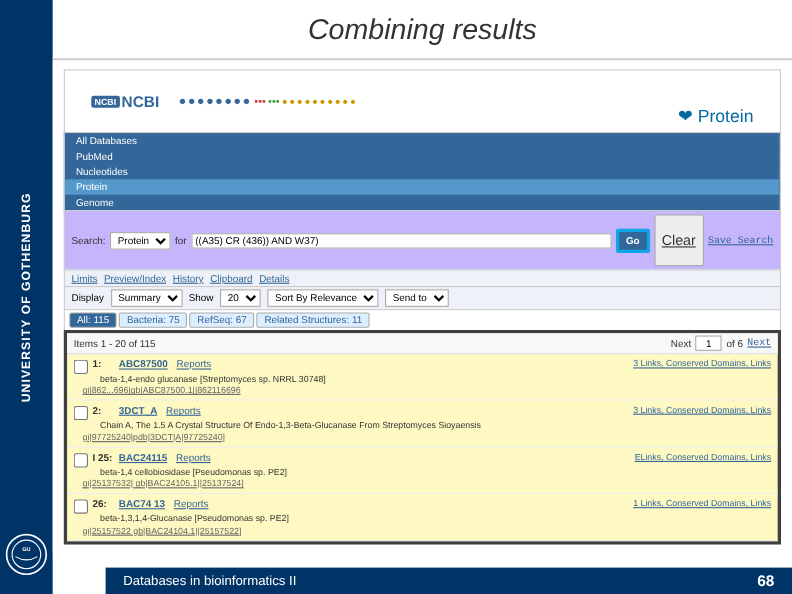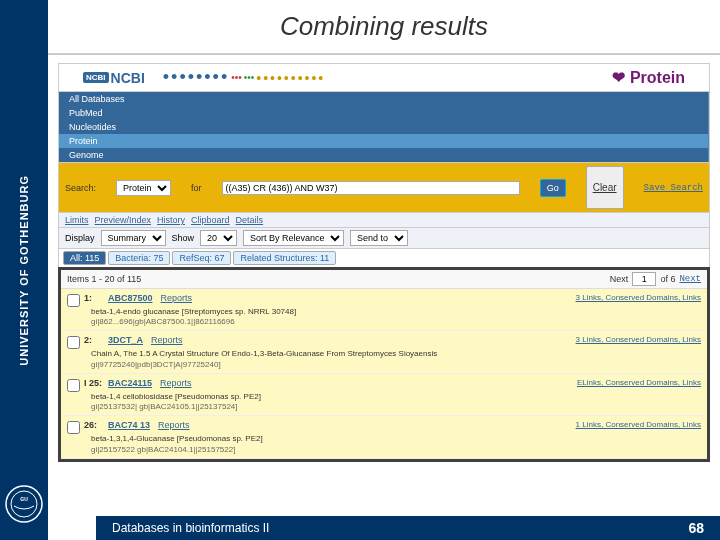--- a/index.html
+++ b/index.html
@@ -129,27 +129,27 @@
       padding: 2px 10px;
       cursor: pointer;
       border-right: 1px solid #5588aa;
     }
     .ncbi-nav-item.active {
       background: #5599cc;
     }
 
     
     .ncbi-search-bar {
-      background: #eab308;
+      background: #c4b5fd;
       border: 1px solid #ccc;
       border-bottom: none;
       padding: 3px 6px;
       display: flex;
       align-items: center;
-      gap: 20px;
+      gap: 4px;
       font-size: 10px;
     }
     .search-label { color: #333; font-size: 9px; }
     .search-select {
       font-size: 9px;
       padding: 1px 2px;
       border: 1px solid #aaa;
       background: #fff;
     }
     .search-for { color: #333; font-size: 9px; }
@@ -158,28 +158,29 @@
       font-size: 9px;
       padding: 1px 3px;
       border: 1px solid #aaa;
       background: #fff;
     }
     .search-btn {
       background: #336699;
       color: #fff;
       font-size: 9px;
       padding: 3px 6px;
-      border: 1px solid #0ea5e9;
+      border: 3px solid #0ea5e9;
       cursor: pointer;
       border-radius: 2px;
+      font-weight: bold;
     }
     .clear-btn {
       background: #eee;
       color: #333;
-      font-size: 10px;
+      font-size: 13px;
       padding: 15px 6px;
       border: 1px solid #aaa;
       cursor: pointer;
       border-radius: 2px;
       text-decoration: underline;
     }
     .save-search-link {
       color: #336699;
       font-size: 9px;
       text-decoration: underline;
@@ -314,21 +315,22 @@
     }
     .result-desc {
       margin-left: 24px;
       color: #333;
       font-size: 8px;
       line-height: 1.3;
     }
     .result-gi {
       color: #666;
       font-size: 8px;
-      margin-left: 24px;
+      margin-left: 8px;
+      text-decoration: underline;
     }
 
     
     .footer {
       position: absolute;
       bottom: 0;
       left: 48px;
       right: 0;
       height: 24px;
       background: #003366;
@@ -374,21 +376,21 @@
         <span class="ncbi-logo-box">NCBI</span>
         <span class="ncbi-logo-text"> NCBI</span>
       </div>
 
       <div class="dots-decoration">
         <span style="color:#336699;font-size:18px;letter-spacing:2px;">••••••••</span>
         <span style="color:#cc3333;font-size:10px;">•••</span>
         <span style="color:#339933;font-size:10px;">•••</span>
         <span style="color:#cc9900;font-size:14px;letter-spacing:2px;">••••••••••</span>
       </div>
-      <span class="protein-logo" style="color:#701a75;font-weight:bold;font-size:16px;">❤ Protein</span>
+      <span class="protein-logo" style="color:#0369a1;font-weight:normal;font-size:16px;margin-top:28px;">❤ Protein</span>
     </div>
 
     <div class="ncbi-nav">
       <span class="ncbi-nav-item">All Databases</span>
       <span class="ncbi-nav-item">PubMed</span>
       <span class="ncbi-nav-item">Nucleotides</span>
       <span class="ncbi-nav-item active">Protein</span>
       <span class="ncbi-nav-item">Genome</span>
     </div>
 

